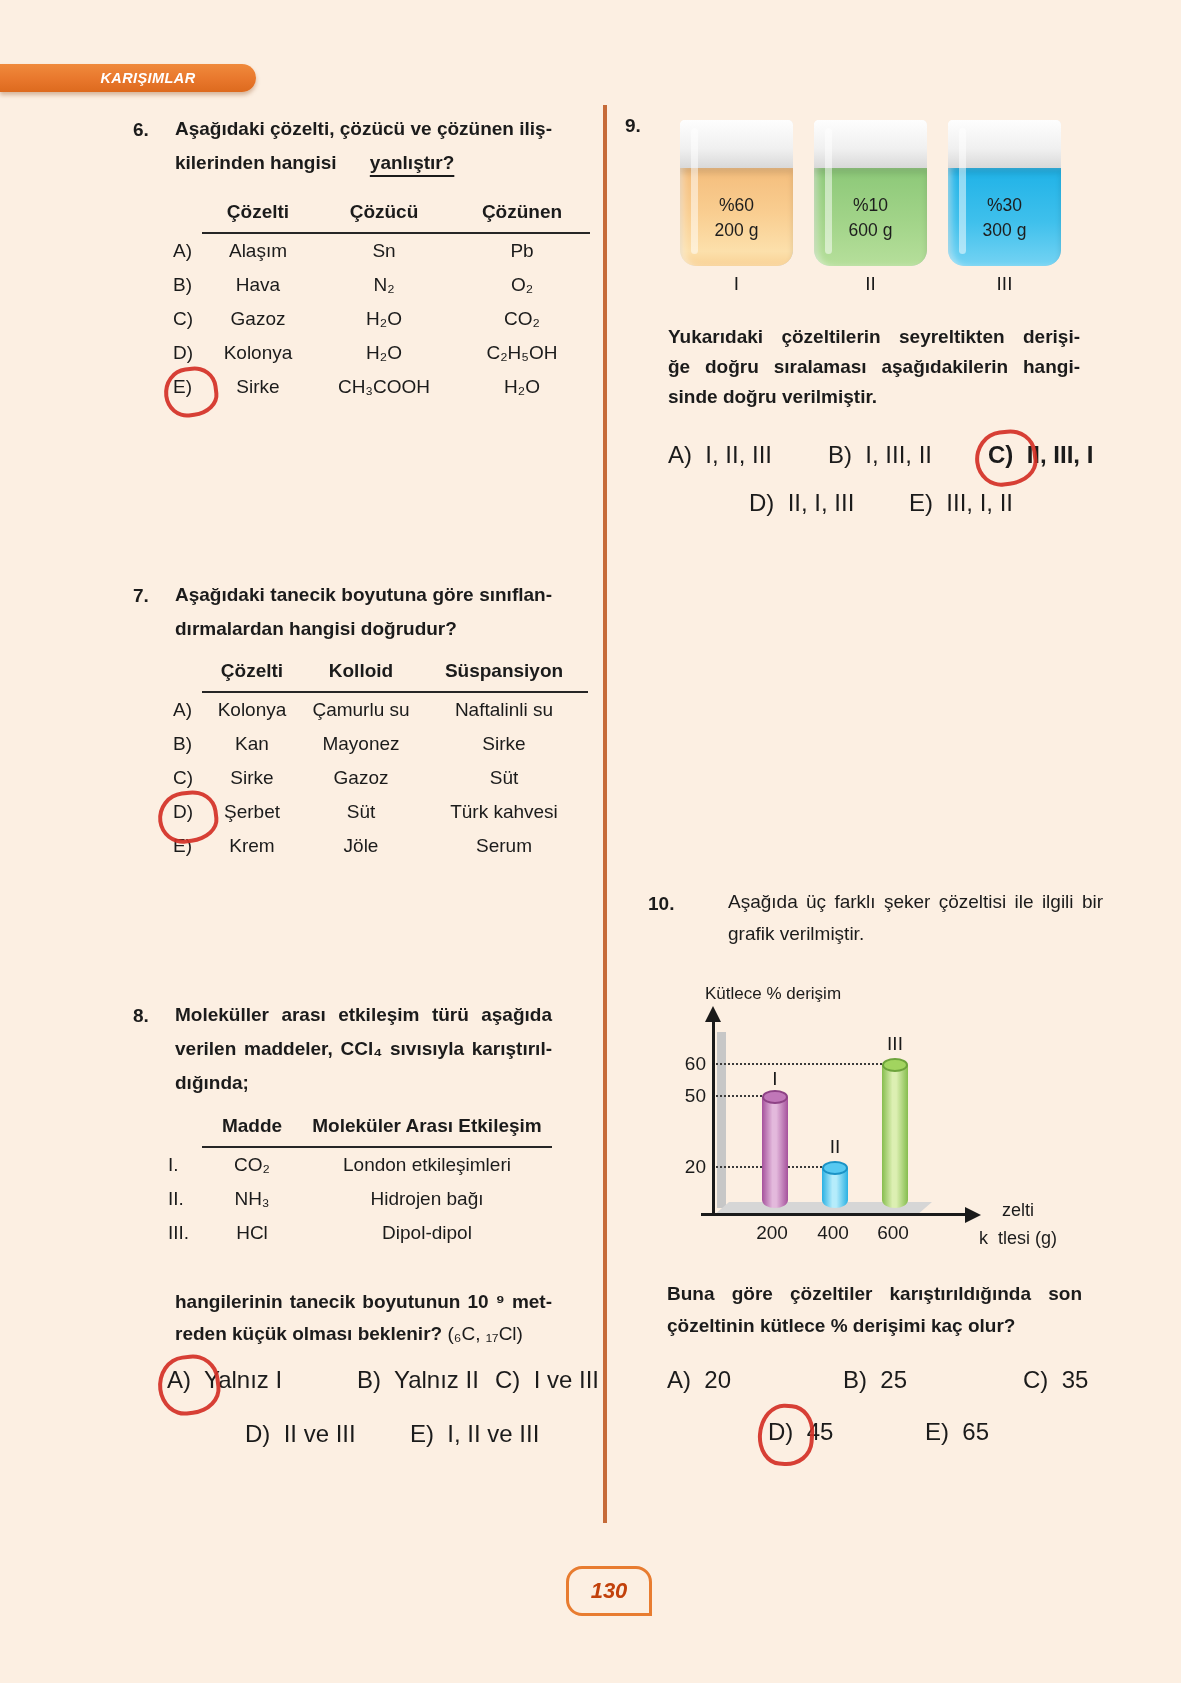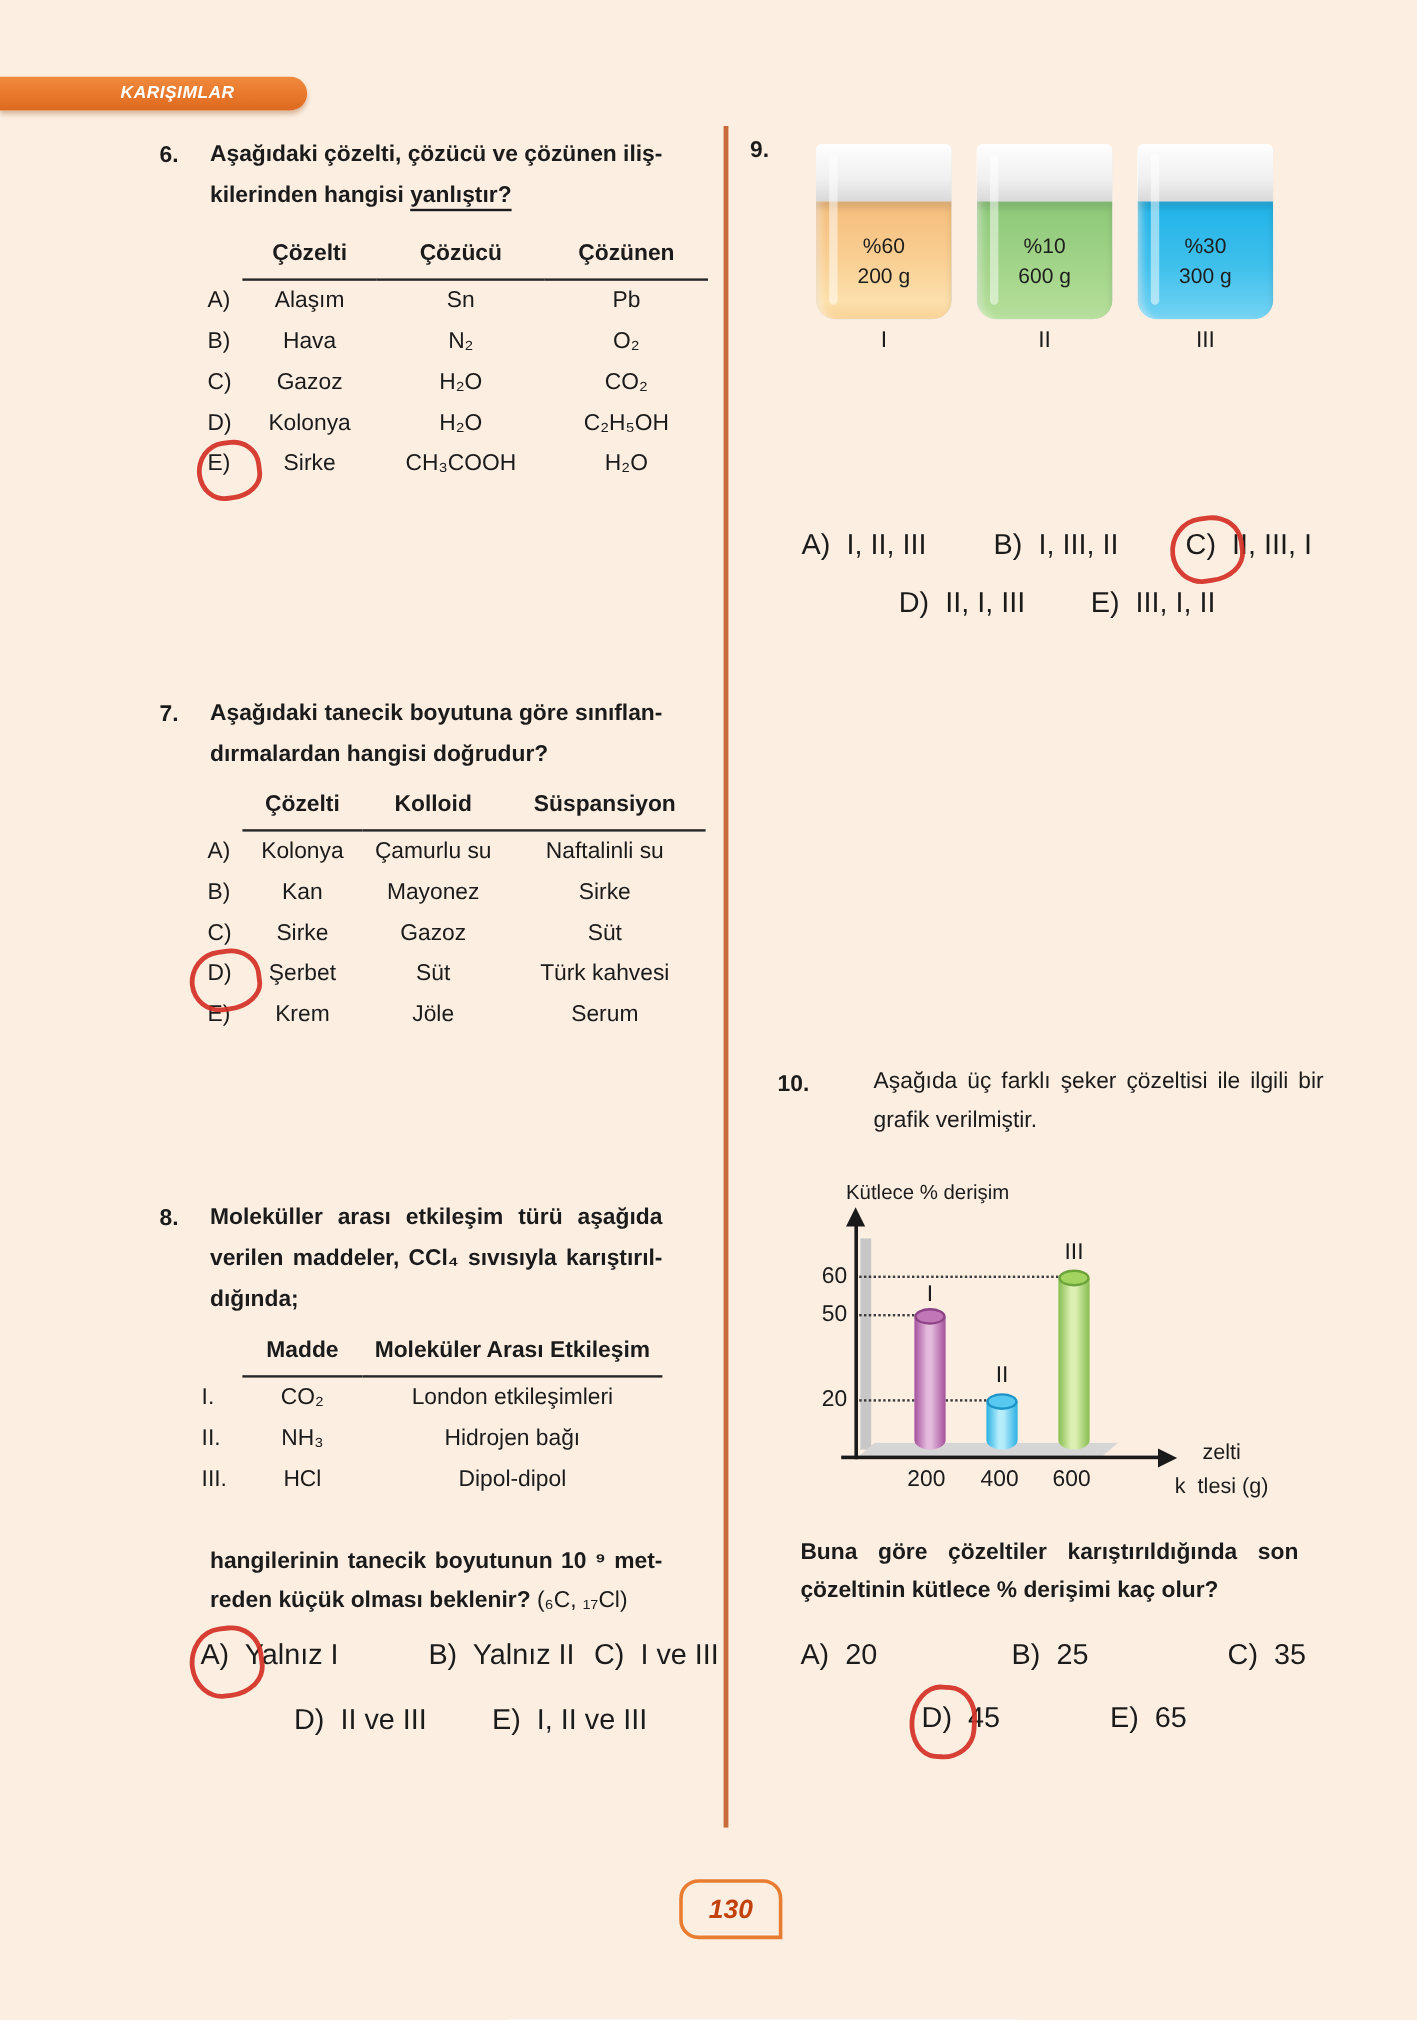--- a/index.html
+++ b/index.html
@@ -28,21 +28,21 @@
 
   
   .qnum{position:absolute; font-weight:700; font-size:19px;}
   .stem{position:absolute; font-size:19px;}
   .stem .ln{display:block;}
   .bold{font-weight:700;}
   .jlast{text-align:justify; text-align-last:justify;}
   .lh34 .ln{line-height:34px;}
   .lh32 .ln{line-height:32px;}
   .lh30 .ln{line-height:30px;}
-  .ul{text-decoration:underline; text-decoration-thickness:2px; text-underline-offset:6px;}
+  .ul{text-decoration:underline; text-decoration-thickness:2px; text-underline-offset:6px;margin-left:28px;}
 
   
   .tbl{position:absolute; display:grid; font-size:19px;}
   .tbl .th{font-weight:700; text-align:center; height:36px; line-height:28px;
            border-bottom:2px solid #262626; box-sizing:border-box;}
   .tbl .th.noline{border-bottom:none;}
   .tbl .tl{text-align:left; padding-left:13px; line-height:34px;}
   .tbl .td{text-align:center; line-height:34px;}
   .tbl-q6{left:160px; top:198px; grid-template-columns:42px 112px 140px 136px; grid-template-rows:36px repeat(5,34px);}
   .tbl-q7{left:160px; top:657px; grid-template-columns:42px 100px 118px 168px; grid-template-rows:36px repeat(5,34px);}
@@ -253,23 +253,28 @@
         <div class="glass"></div>
         <div class="liquid liq2">
           <div class="bk-pct">%30</div>
           <div class="bk-mass">300 g</div>
         </div>
         <div class="streak"></div>
       </div>
       <div class="bk-num">III</div>
     </div>
   </div>
+  <div class="stem bold lh30" style="left:668px; top:322px; width:412px;">
+    <span class="ln jlast">Yukarıdaki çözeltilerin seyreltikten derişi-</span>
+    <span class="ln jlast">ğe doğru sıralaması aşağıdakilerin hangi-</span>
+    <span class="ln">sinde doğru verilmiştir.</span>
+  </div>
   <span class="opt" style="left:668px; top:441px;">A)  I, II, III</span>
   <span class="opt" style="left:828px; top:441px;">B)  I, III, II</span>
-  <span class="opt" style="left:988px; top:441px;">C)  II, III, I</span>
+  <span class="opt" style="left:988px; top:441px;font-weight:bold;">C)  II, III, I</span>
   <span class="opt" style="left:749px; top:489px;">D)  II, I, III</span>
   <span class="opt" style="left:909px; top:489px;">E)  III, I, II</span>
   <div class="mark" style="left:975px; top:430px; width:54px; height:48px;"></div>
 
   <div class="qnum" style="left:648px; top:893px;">10.</div>
   <div class="stem lh32" style="left:728px; top:886px; width:375px;">
     <span class="ln jlast">Aşağıda üç farklı şeker çözeltisi ile ilgili bir</span>
     <span class="ln">grafik verilmiştir.</span>
   </div>
 

